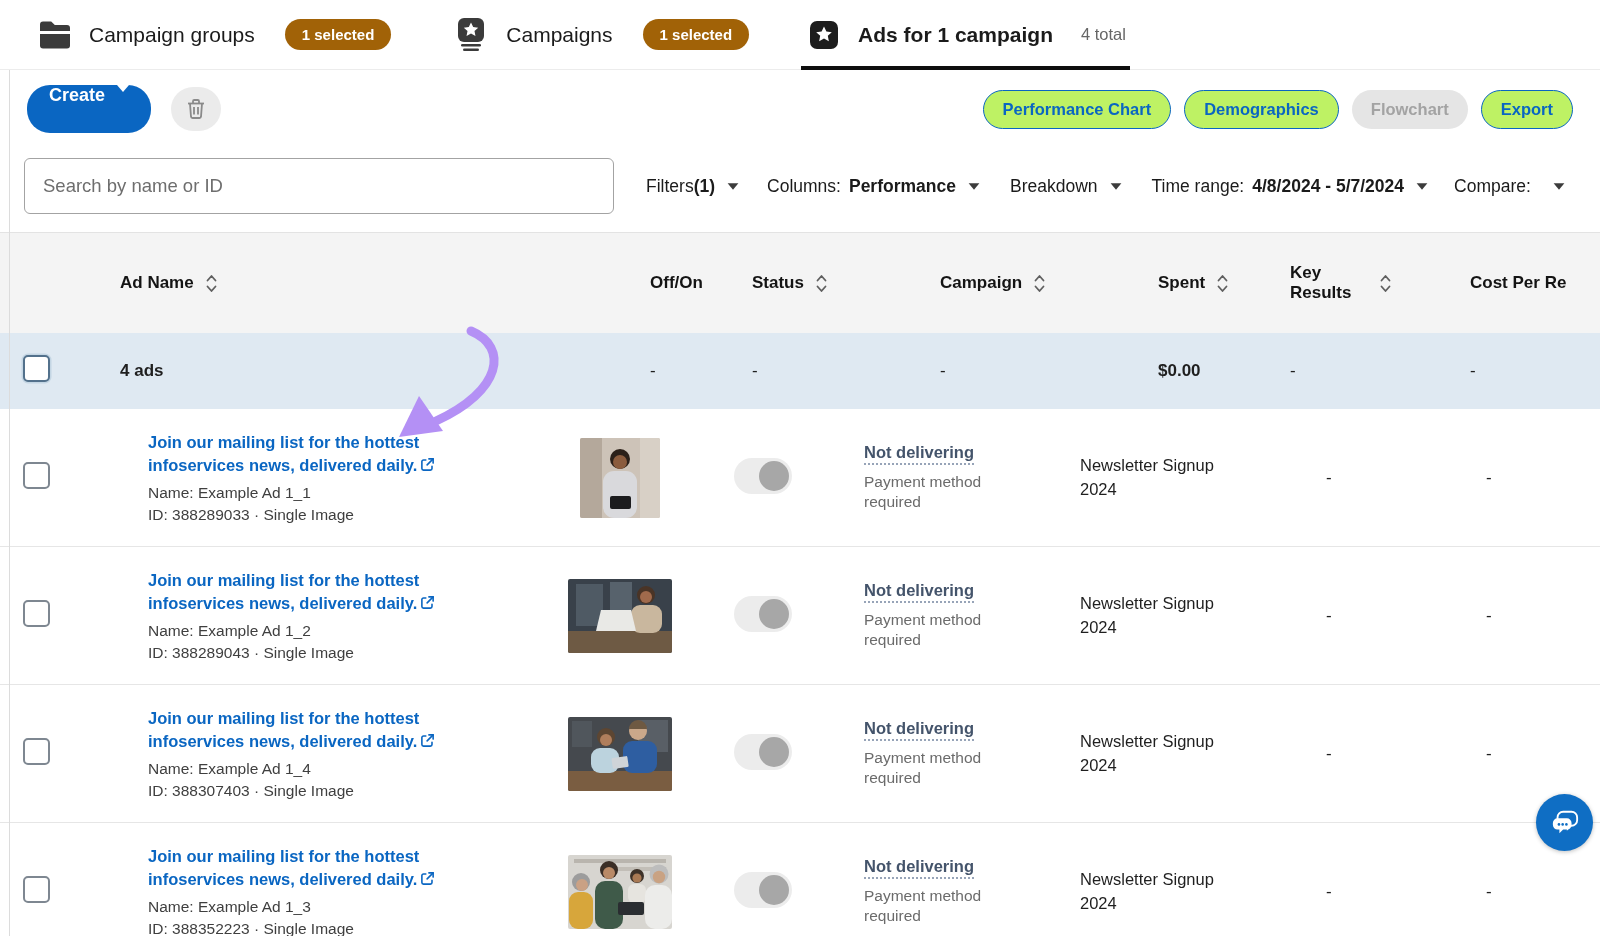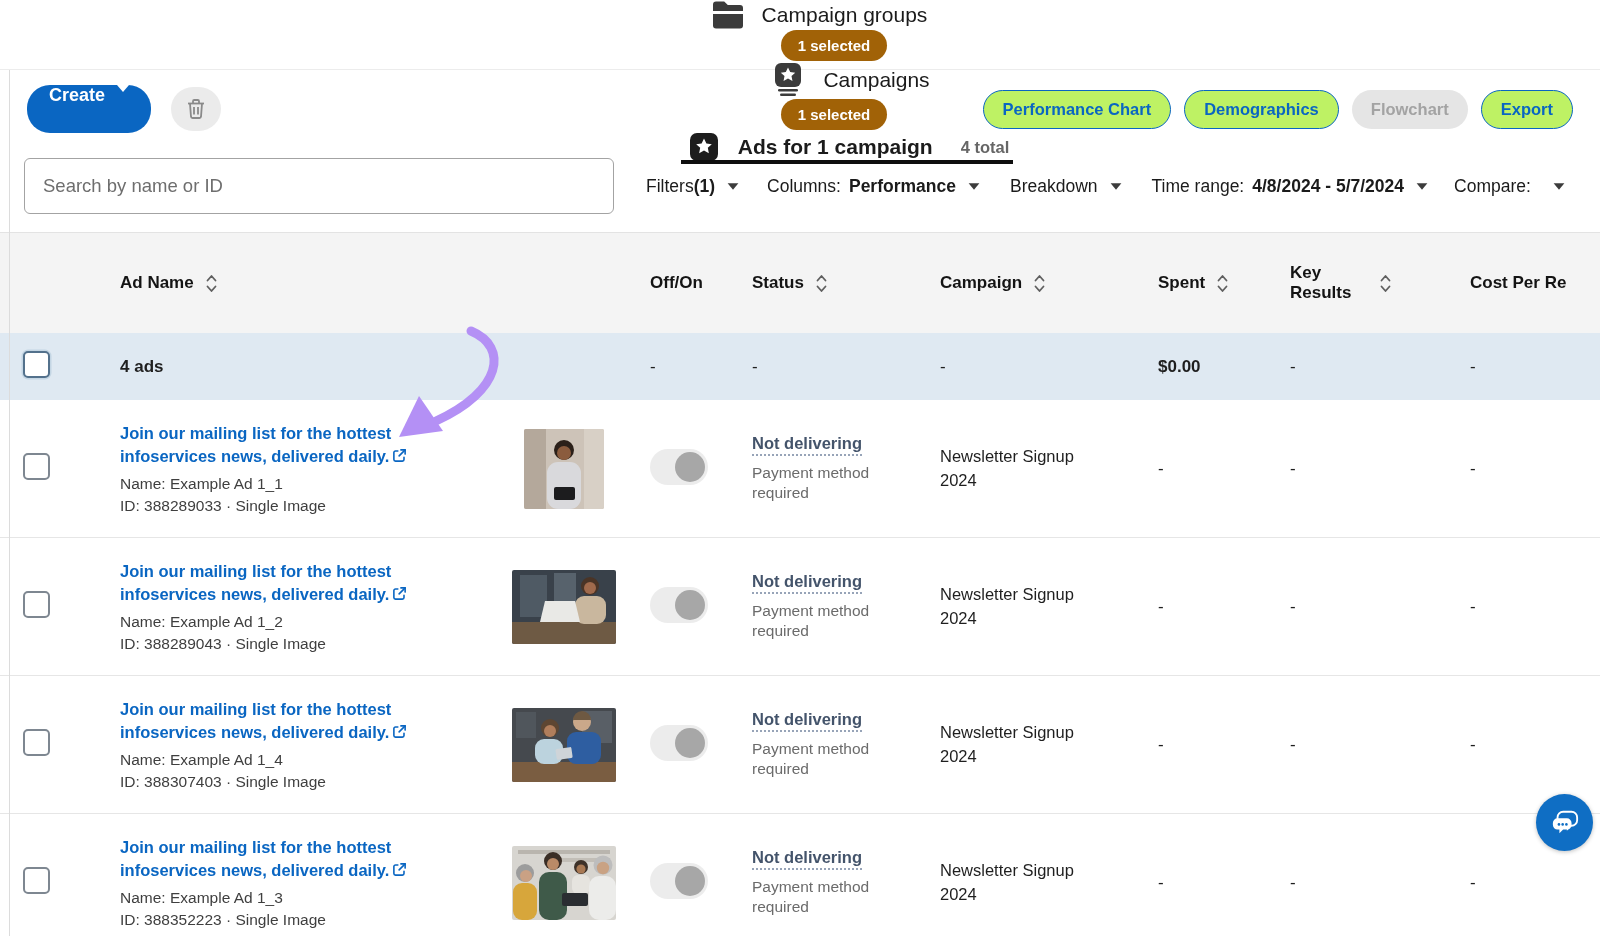--- a/index.html
+++ b/index.html
@@ -1,30 +1,30 @@
 <!DOCTYPE html>
 <html><head>
 <meta charset="utf-8">
 <style>
   * { box-sizing: border-box; margin: 0; padding: 0; }
   html,body { width:1600px; height:936px; overflow:hidden; background:#fff;
     font-family:"Liberation Sans", sans-serif; color:#1f1f1f; position:relative; }
 
   
   .tabbar { height:70px; display:flex; align-items:center; padding-left:38px;
-    border-bottom:1px solid #ececec; background:#fff; position:relative;flex-direction:column; }
+    border-bottom:1px solid #ececec; background:#fff; position:relative; }
   .tab { display:flex; align-items:center; height:70px; position:relative; cursor:pointer; }
   .tab .tab-icon { margin-right:17px; display:flex; align-items:center; }
   .tab-label { font-size:21px; color:#1b1b1b; }
   .tab.active .tab-label { font-weight:700; }
   .tab.active::after { content:""; position:absolute; left:-6px; right:-4px; bottom:0;
     height:4px; background:#0e0e0e; }
   .badge { margin-left:30px; background:#a16207; color:#fff; font-size:15px; font-weight:700;
     padding:8px 17px; border-radius:19px; line-height:1; }
-  .tab-meta { margin-left:28px; font-size:16.5px; color:#666;font-weight:bold; }
+  .tab-meta { margin-left:28px; font-size:16.5px; color:#666; }
   .t2 { margin-left:62px; } .t3 { margin-left:58px; }
 
   
   .toolbar { display:flex; align-items:center; padding:17px 27px 19px 27px; height:80px; }
   .btn-create { display:flex; align-items:flex-start; gap:12px; background:#0a66c2; color:#fff;
     border:none; border-radius:23px; height:48px; padding:0 22px; font-size:18px; font-weight:700;
     font-family:inherit; cursor:pointer; }
   .caret { width:0; height:0; border-left:6px solid transparent; border-right:6px solid transparent;
     border-top:7px solid #3c3c3c; display:inline-block; }
   .caret.white { border-top-color:#fff; }
@@ -49,24 +49,24 @@
   
   .grid { display:grid; grid-template-columns:70px 430px 128px 110px 188px 182px 130px 155px 1fr;
     align-items:center; }
   .thead { height:101px; background:#f4f4f4; border-top:1px solid #e3e3e3; font-weight:700;
     font-size:17px; color:#141414; }
   .hcell { display:flex; align-items:center; gap:10px; }
   .pl50 { padding-left:50px; } .pl22 { padding-left:22px; } .pl14 { padding-left:14px; }
   .pl52 { padding-left:52px; } .pl77 { padding-left:77px; }
   .sort-icon { flex:0 0 auto; }
 
-  .summary { height:67px; background:#dfe9f2; font-size:17px; }
+  .summary { height:76px; background:#dfe9f2; font-size:17px; }
   .summary .sum-label { font-weight:700; }
 
-  .row { min-height:138px; border-bottom:1px solid #e6e6e6; background:#fff; }
+  .row { min-height:138px; border-bottom:1px solid #e6e6e6; background:#fff;gap:28px; }
 
   .checkbox { width:27px; height:27px; border:2px solid #7e8791; border-radius:5px; background:#fff;
     display:inline-block; margin-left:23px; cursor:pointer; }
   .checkbox.sel { border-color:#53718c; box-shadow:0 0 0 1.5px #c4d6e4; }
 
   .c-name { padding-left:50px; padding-right:16px; }
   .ad-title { color:#0a66c2; font-weight:700; font-size:16.5px; line-height:1.4; max-width:312px;
     display:block; text-decoration:none; cursor:pointer; }
   .ext-link { vertical-align:-1px; margin-left:3px; }
   .ad-name { margin-top:7px; font-size:15.5px; color:#3f3f3f; }

